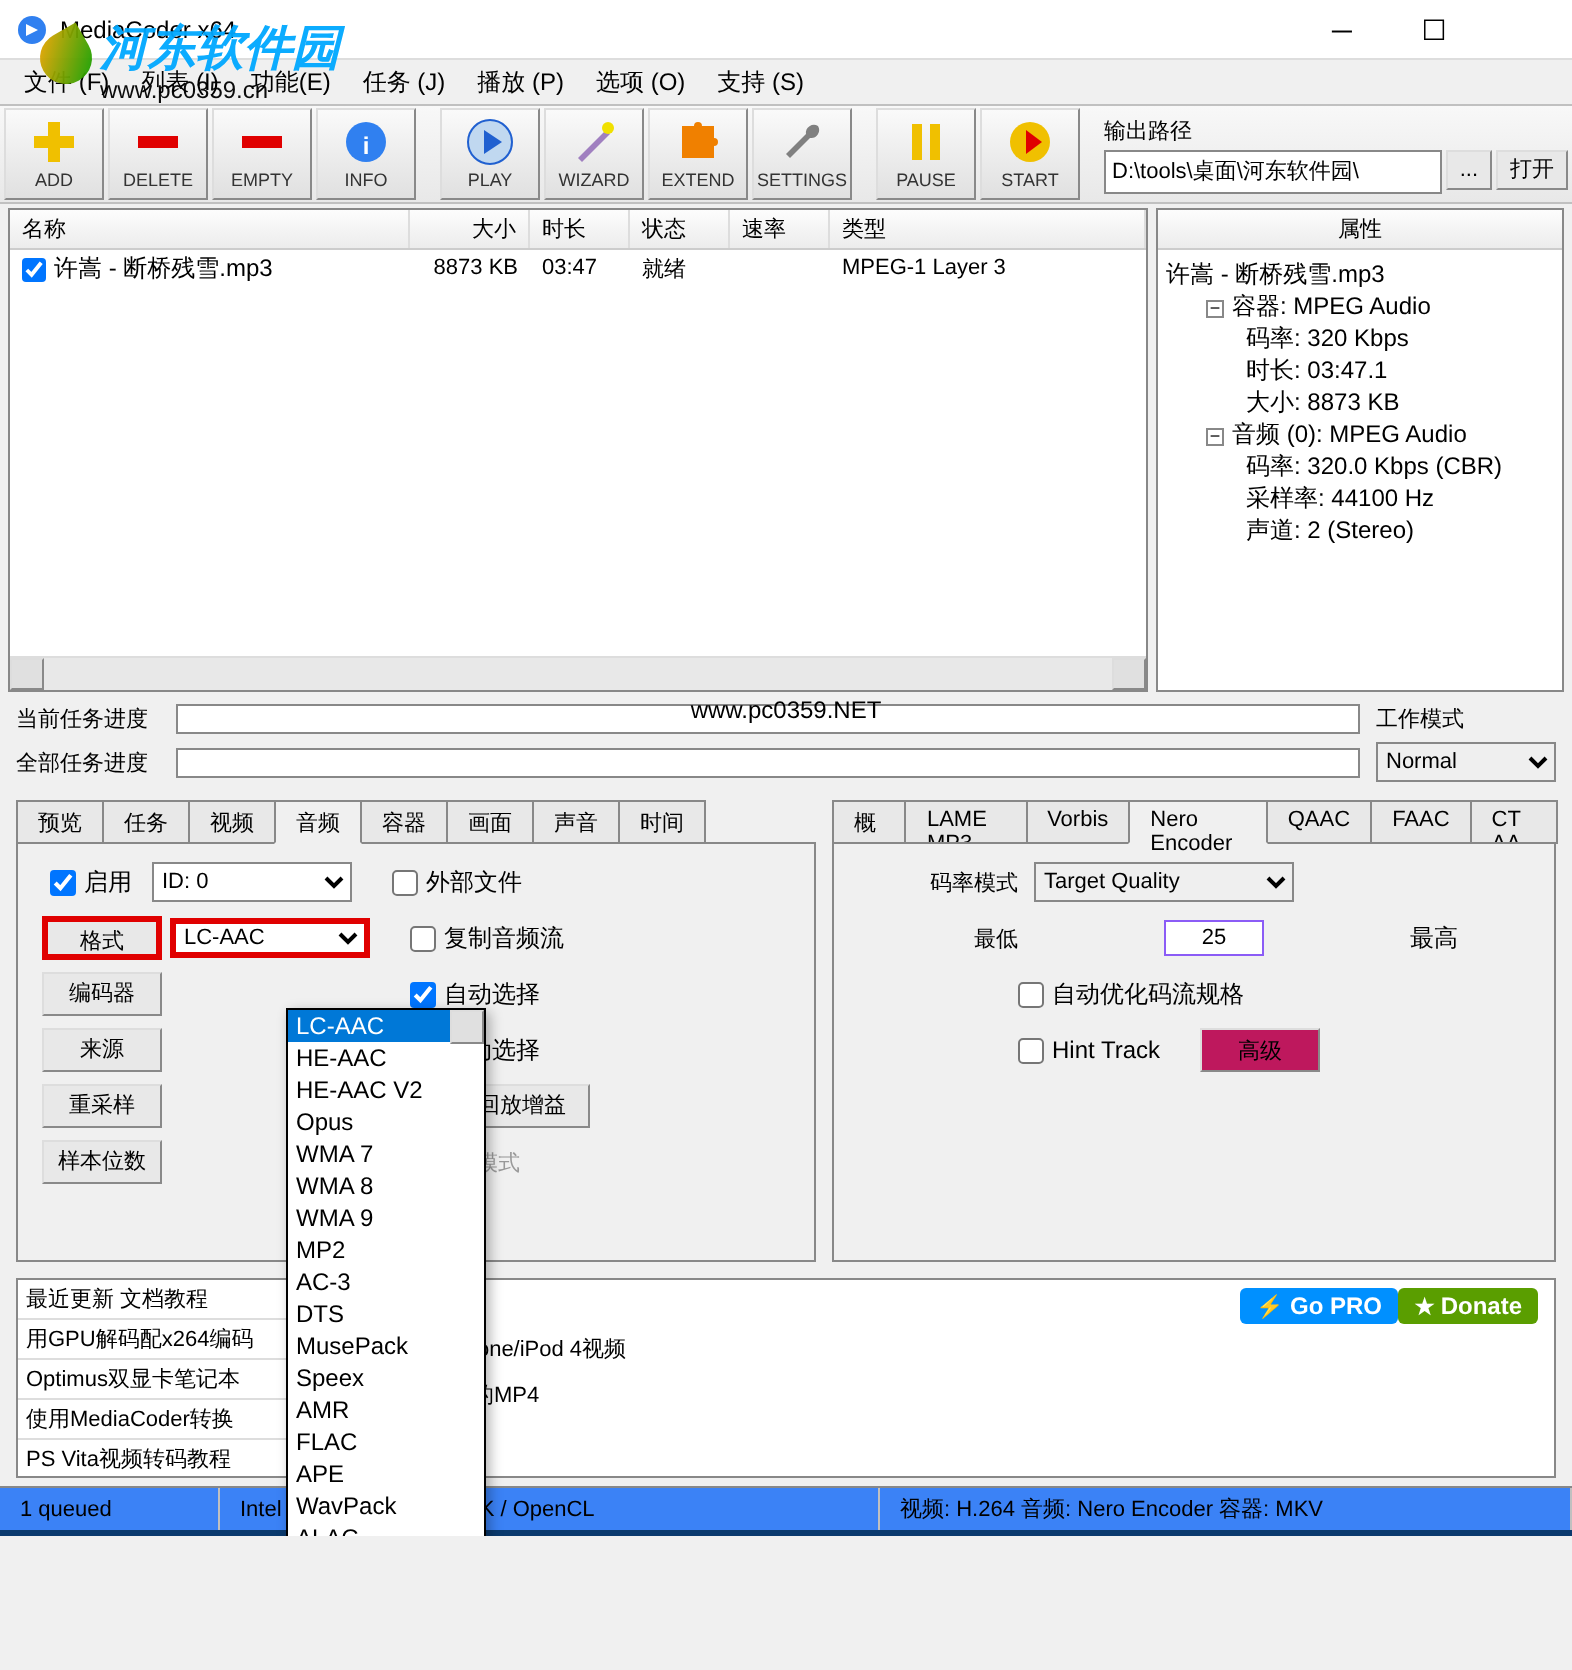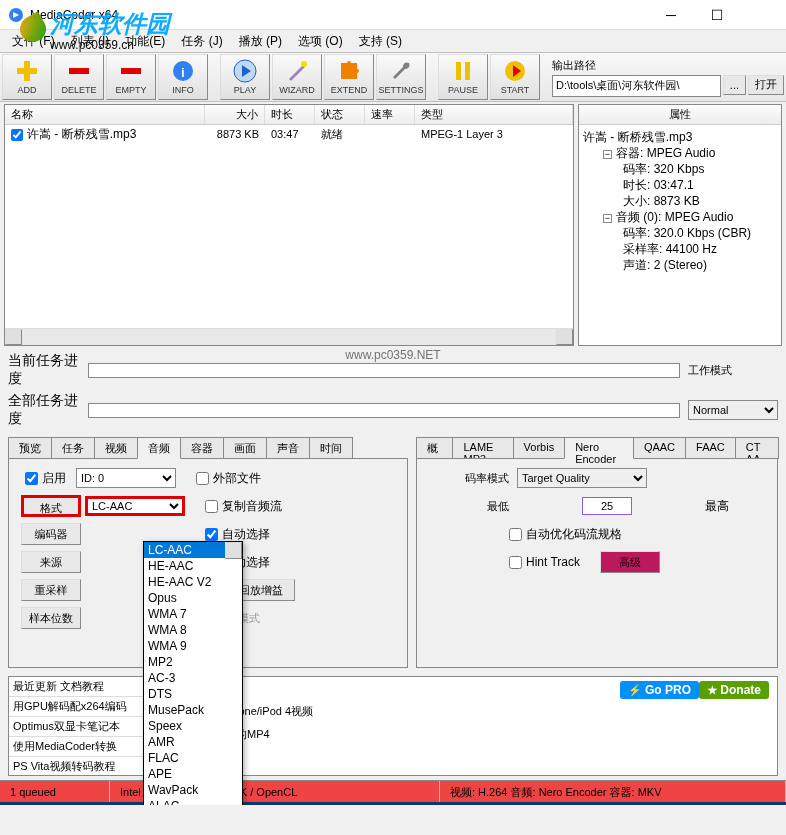--- a/index.html
+++ b/index.html
@@ -35,24 +35,24 @@
 .chk{width:12px;height:12px;margin-right:4px;vertical-align:middle}
 .scrollh{height:17px;background:#f0f0f0;border-top:1px solid #ddd;display:flex}
 .scrollh .arr{width:17px;background:#e0e0e0;border:1px outset #ddd}
 .scrollh .track{flex:1;background:#e8e8e8}
 .props{width:204px;border:1px solid #888;background:#fff;display:flex;flex-direction:column;margin:2px 4px 2px 2px}
 .props .phdr{background:linear-gradient(#fdfdfd,#ececec);border-bottom:1px solid #ccc;text-align:center;padding:2px;font-size:11px}
 .tree{flex:1;padding:4px;overflow:auto;font-size:11px;line-height:16px}
 .tree .n1{padding-left:0}.tree .n2{padding-left:20px}.tree .n3{padding-left:40px}
 .tree .exp{display:inline-block;width:9px;height:9px;border:1px solid #888;text-align:center;line-height:7px;font-size:9px;margin-right:4px;background:#fff}
 .progrow{display:flex;align-items:center;padding:2px 8px;background:#f0f0f0}
-.progrow label{width:80px;font-size:14px}
+.progrow label{width:80px;font-size:11px}
 .progrow .bar{flex:1;height:15px;border:1px solid #888;background:#fff}
 .progsect{padding:2px 0}
-.wmlabel{position:absolute;font-size:12px;color:#737373}
+.wmlabel{position:absolute;font-size:12px;color:#000000}
 .workmode{width:90px;margin-left:8px}
 .workmode label{font-size:11px;display:block}
 .workmode select{width:100%;border:1px solid #888;font-size:11px;height:20px}
 .tabarea{display:flex;padding:4px 8px}
 .tabpane{border:1px solid #888;height:210px;background:#f0f0f0;position:relative}
 .leftpane{width:400px;margin-right:8px}
 .rightpane{flex:1}
 .tabs{display:flex;height:22px;position:relative;top:1px}
 .tab{padding:3px 10px;border:1px solid #888;background:#e8e8e8;font-size:11px;margin-right:-1px;cursor:pointer}
 .tab.act{background:#f0f0f0;border-bottom:1px solid #f0f0f0;z-index:1;position:relative}
@@ -75,21 +75,21 @@
 .slider .th{position:absolute;top:3px;left:0;width:11px;height:18px;background:#e0e0e0;border:1px outset #ddd}
 .ninput{width:50px;height:18px;border:1px solid #8b5cf6;text-align:center;font-size:11px;background:#fff}
 .advbtn{width:60px;height:22px;border:1px outset #ddd;background:#be185d;font-size:11px;margin-left:20px}
 .bottom{display:flex;padding:4px 8px}
 .bleft{width:200px;border:1px solid #888;background:#fff;height:100px;overflow:hidden}
 .bleft .bt{padding:2px 4px;font-size:11px;border-bottom:1px solid #ddd}
 .bright{flex:1;border:1px solid #888;background:#fff;height:100px;margin-left:8px;position:relative}
 .bright .row{padding:4px 8px;font-size:11px}
 .gopro{position:absolute;top:4px;right:78px;padding:2px 8px;background:#0090ff;color:#fff;border-radius:3px;font-size:11px;font-weight:bold}
 .donate{position:absolute;top:4px;right:8px;padding:2px 8px;background:#5a9e00;color:#fff;border-radius:3px;font-size:11px;font-weight:bold}
-.status{display:flex;background:#ef4444;border-top:1px solid #888;height:22px;align-items:center}
+.status{display:flex;background:#3b82f6;border-top:1px solid #888;height:22px;align-items:center}
 .status .cell{padding:0 10px;border-right:1px solid #c0c0c0;font-size:11px;height:100%;line-height:22px}
 .taskbar{height:3px;background:#0a3a6e}
 </style>
 </head>
 <body>
 
 <div style="position:relative">
 <div class="watermark">
   <span class="wm-leaf"></span><span class="wm-text">河东软件园</span>
   <div style="color:#000000;font-size:12px;margin-left:30px;margin-top:-4px">www.pc0359.cn</div>

